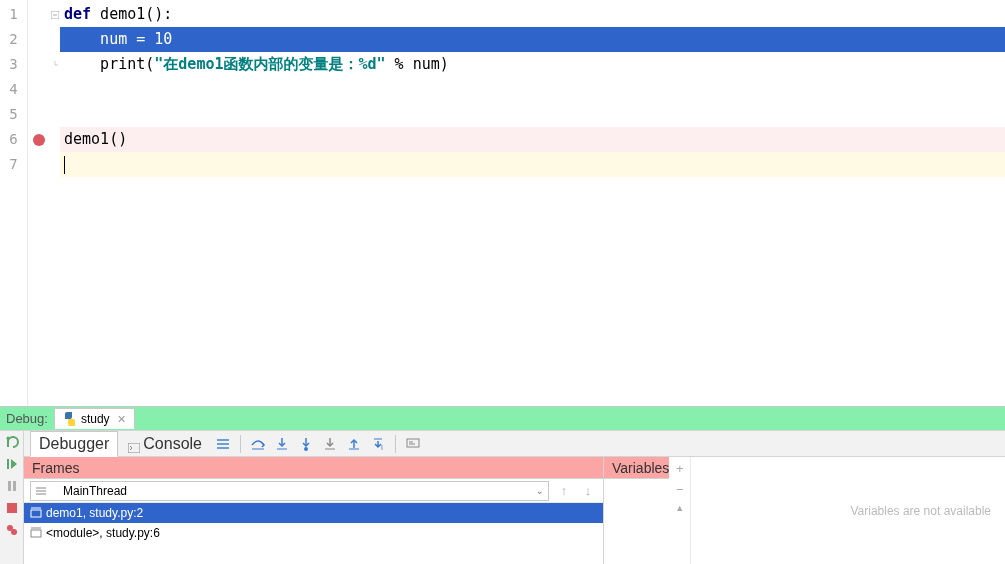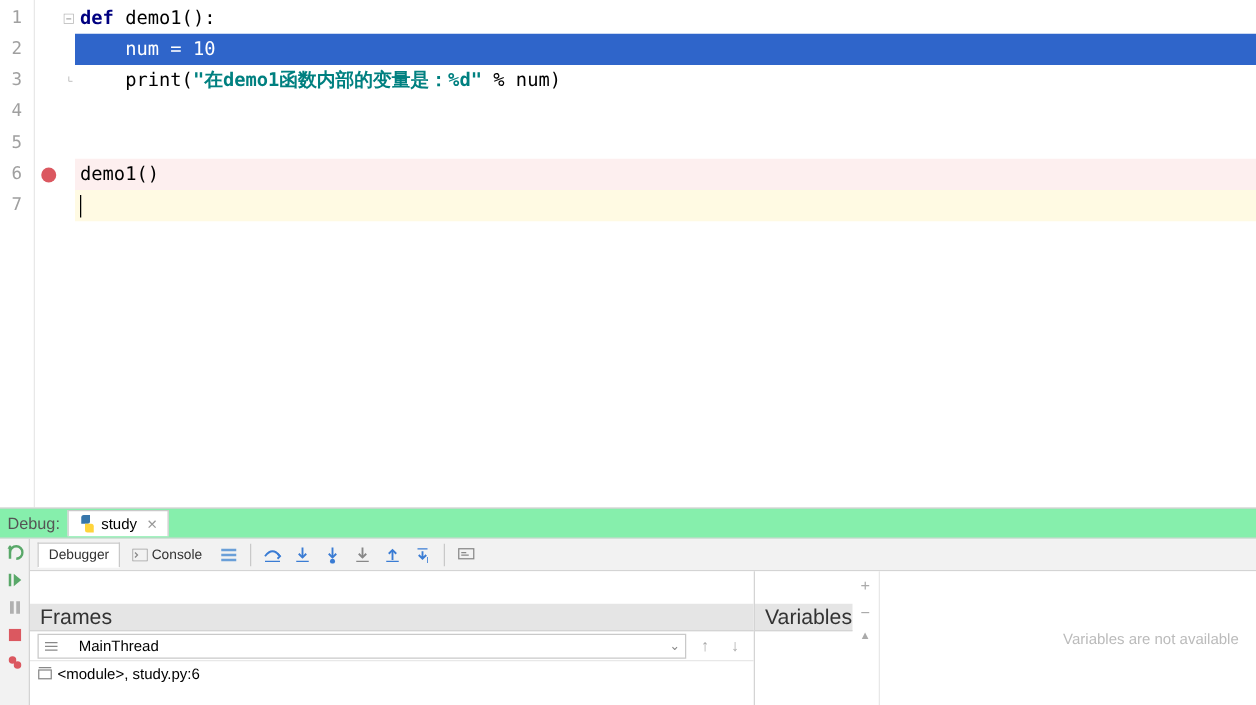--- a/index.html
+++ b/index.html
@@ -27,28 +27,28 @@
 .dbg-tab { display: flex; align-items: center; gap: 4px; padding: 2px 8px; background: #fff; border: 1px solid #c9c9c9; border-bottom: none; font-size: 12px; }
 .py-ico { width: 14px; height: 14px; position: relative; }
 .py-ico::before { content: ""; position: absolute; width: 7px; height: 7px; background: #3776ab; border-radius: 2px 0 2px 0; top: 0; left: 2px; }
 .py-ico::after { content: ""; position: absolute; width: 7px; height: 7px; background: #ffd43b; border-radius: 0 2px 0 2px; bottom: 0; right: 2px; }
 .tab-x { color: #999; margin-left: 4px; font-size: 14px; }
 .dbg-body { flex: 1; display: flex; }
 .dbg-sidebar { width: 24px; background: #f2f2f2; border-right: 1px solid #d4d4d4; display: flex; flex-direction: column; align-items: center; padding-top: 2px; gap: 4px; }
 .sbtn { width: 18px; height: 18px; display: flex; align-items: center; justify-content: center; cursor: pointer; }
 .dbg-main { flex: 1; display: flex; flex-direction: column; }
 .dbg-toolbar { height: 26px; display: flex; align-items: center; gap: 2px; padding: 0 6px; background: #f2f2f2; border-bottom: 1px solid #d4d4d4; }
-.tb-tab { padding: 3px 8px; font-size: 11px; color: #333; cursor: pointer; text-align: center; }
+.tb-tab { padding: 3px 8px; font-size: 16px; color: #333; cursor: pointer; text-align: center; }
 .tb-tab.active { background: #fff; border: 1px solid #c9c9c9; border-bottom-color: #fff; }
 .tb-tab .ci { display: inline-block; width: 12px; height: 10px; margin-right: 3px; vertical-align: middle; }
 .tb-sep { width: 1px; height: 18px; background: #c9c9c9; margin: 0 4px; }
 .tb-btn { width: 22px; height: 20px; display: flex; align-items: center; justify-content: center; cursor: pointer; }
 .dbg-content { flex: 1; display: flex; background: #fff; }
 .frames-pane { width: 580px; display: flex; flex-direction: column; border-right: 1px solid #d4d4d4; }
-.pane-hdr { height: 22px; line-height: 22px; padding-left: 8px; background: #e5e5e5; border-bottom: 1px solid #d4d4d4; font-size: 17px; color: #333; margin-top: 26px; }
+.pane-hdr { height: 22px; line-height: 22px; padding-left: 8px; background: #fca5a5; border-bottom: 1px solid #d4d4d4; font-size: 14px; color: #333; }
 .thread-row { height: 24px; display: flex; align-items: center; padding: 0 6px; gap: 6px; border-bottom: 1px solid #e8e8e8; }
 .thread-sel { flex: 1; display: flex; align-items: center; gap: 16px; height: 20px; border: 1px solid #c9c9c9; background: #fff; padding: 0 4px; font-size: 12px; }
 .thread-sel .dd { margin-left: auto; color: #888; font-size: 10px; }
 .nav-arr { width: 18px; height: 18px; display: flex; align-items: center; justify-content: center; color: #aaa; cursor: pointer; }
 .frame-list { flex: 1; position: relative; }
 .frame-item { height: 20px; line-height: 20px; padding-left: 6px; display: flex; align-items: center; gap: 4px; font-size: 12px; }
 .frame-item.sel { background: #2f65ca; color: #fff; }
 .frame-item .fi { width: 12px; height: 12px; }
 .vars-pane { flex: 1; display: flex; flex-direction: row; position: relative; }
 .vars-body { flex: 1; display: flex; }
@@ -226,20 +226,27 @@
                   <line x1="1" y1="5" x2="11" y2="5" stroke="#888"></line>
                   <line x1="1" y1="8" x2="11" y2="8" stroke="#888"></line>
                 </svg>
               <span>MainThread</span>
               <span class="dd">⌄</span>
             </div>
             <div class="nav-arr">↑</div>
             <div class="nav-arr">↓</div>
           </div>
           <div class="frame-list">
+            <div class="frame-item sel">
+              <svg class="fi" viewBox="0 0 12 12">
+                  <rect x="1" y="3" width="10" height="7" fill="none" stroke="#fff"></rect>
+                  <line x1="1" y1="1" x2="11" y2="1" stroke="#fff"></line>
+                </svg>
+              <span>demo1, study.py:2</span>
+            </div>
             <div class="frame-item">
               <svg class="fi" viewBox="0 0 12 12">
                   <rect x="1" y="3" width="10" height="7" fill="none" stroke="#888"></rect>
                   <line x1="1" y1="1" x2="11" y2="1" stroke="#888"></line>
                 </svg>
               <span>&lt;module&gt;, study.py:6</span>
             </div>
           </div>
         </div>
         <div class="vars-pane">

